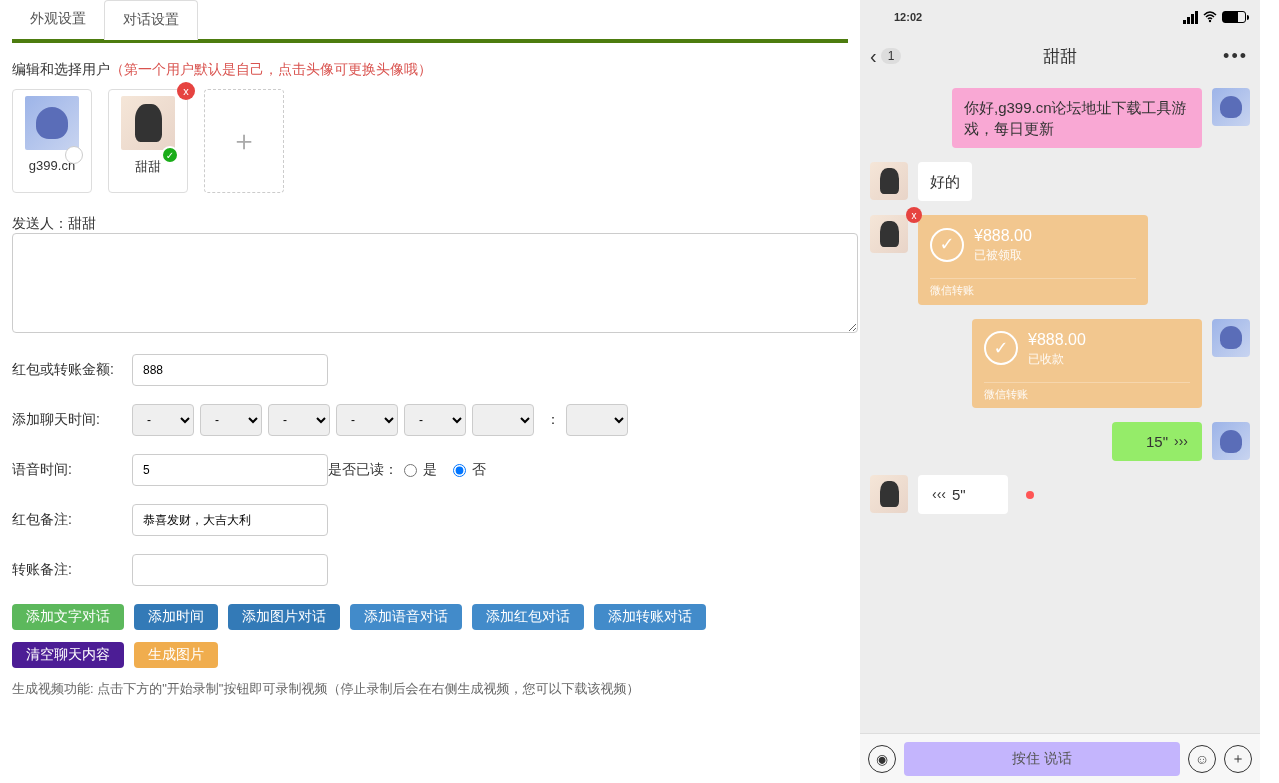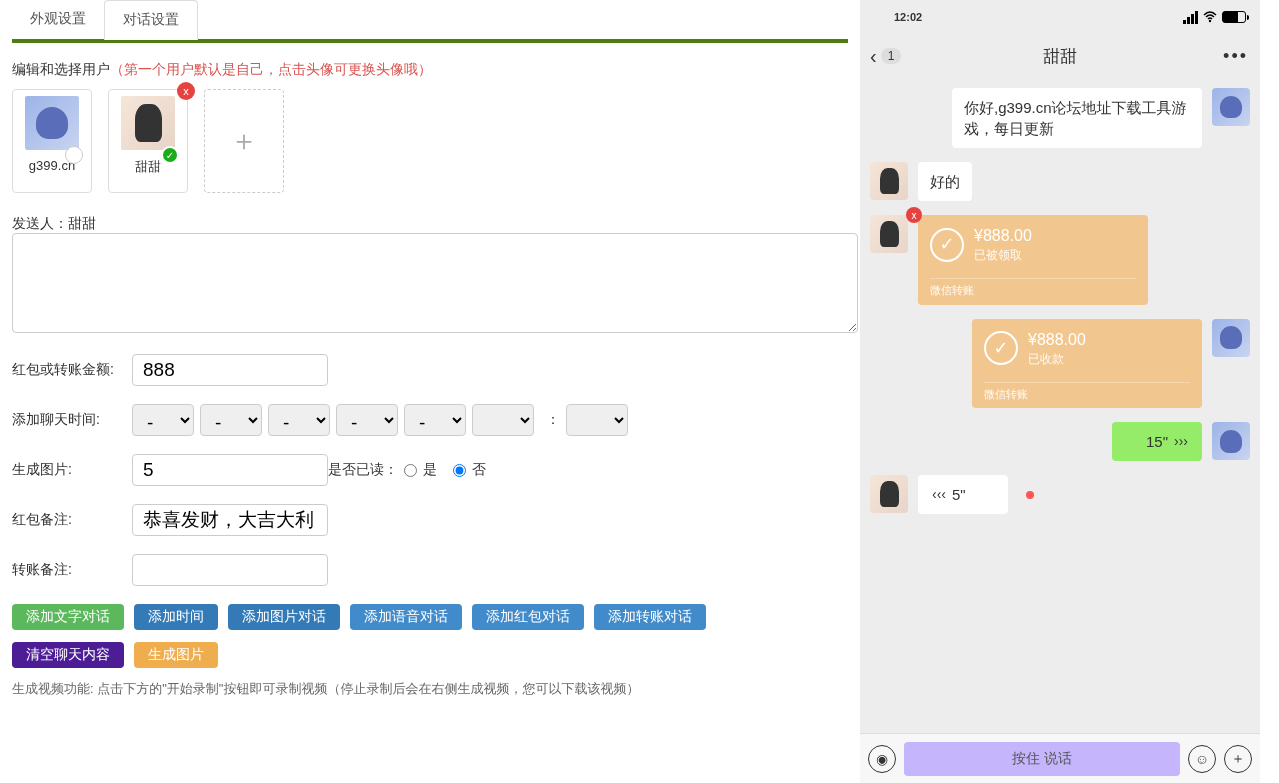--- a/index.html
+++ b/index.html
@@ -21,21 +21,21 @@
 .user-item .uname { margin-top: 8px; font-size: 13px; color: #333; }
 .user-item .dot { position: absolute; width: 18px; height: 18px; border-radius: 50%; bottom: 28px; right: 8px; border: 2px solid #fff; }
 .user-item .dot.white { background: #fff; border: 1px solid #ccc; }
 .user-item .dot.green { background: #1aad19; color: #fff; font-size: 10px; display: flex; align-items: center; justify-content: center; }
 .user-item .del { position: absolute; top: -8px; right: -8px; width: 18px; height: 18px; background: #e64340; color: #fff; border-radius: 50%; font-size: 11px; display: flex; align-items: center; justify-content: center; }
 .user-add { width: 80px; height: 104px; border: 1px dashed #ccc; border-radius: 4px; display: flex; align-items: center; justify-content: center; font-size: 28px; color: #aaa; cursor: pointer; }
 
 
 .form-row { display: flex; align-items: center; margin-bottom: 18px; }
 .form-row .label { width: 120px; color: #333; }
-.form-row input[type="text"], .form-row select { border: 1px solid #ccc; border-radius: 4px; padding: 6px 10px; height: 32px; font-size: 19px; }
+.form-row input[type="text"], .form-row select { border: 1px solid #ccc; border-radius: 4px; padding: 6px 10px; height: 32px; font-size: 12px; }
 .form-row input[type="text"] { width: 196px; }
 .form-row select { width: 62px; margin-right: 6px; }
 textarea.msg-input { width: 846px; height: 100px; border: 1px solid #ccc; border-radius: 4px; padding: 8px; resize: both; margin-bottom: 18px; }
 .time-sep { margin: 0 6px; }
 .radio-group { display: flex; align-items: center; gap: 6px; }
 .radio-group label { margin-right: 10px; }
 
 
 .btn-row { display: flex; gap: 10px; margin-bottom: 12px; flex-wrap: wrap; }
 .btn { padding: 4px 14px; border: none; border-radius: 4px; color: #fff; cursor: pointer; font-size: 14px; }
@@ -54,21 +54,21 @@
 .nav-back { font-size: 20px; color: #333; margin-right: 4px; }
 .nav-badge { background: #ddd; border-radius: 10px; padding: 1px 7px; font-size: 12px; }
 .nav-title { position: absolute; left: 0; right: 0; text-align: center; font-size: 17px; font-weight: 500; }
 .nav-more { position: absolute; right: 12px; font-size: 18px; letter-spacing: 2px; }
 
 .chat-body { padding: 10px 10px 60px 10px; overflow-y: auto; height: calc(100% - 78px - 50px); }
 .msg { display: flex; margin-bottom: 14px; align-items: flex-start; }
 .msg.right { flex-direction: row-reverse; }
 .msg .mav { width: 38px; height: 38px; border-radius: 4px; flex-shrink: 0; }
 .msg .bubble { max-width: 250px; padding: 9px 12px; border-radius: 4px; margin: 0 10px; position: relative; font-size: 15px; line-height: 1.4; }
-.msg.right .bubble.text { background: #ffffff; }
+.msg.right .bubble.text { background: #f9a8d4; }
 .msg.left .bubble.text { background: #fff; }
 .bubble.transfer { background: #f2c78f; color: #fff; width: 230px; padding: 10px 12px 6px 12px; }
 .transfer .tr-top { display: flex; align-items: center; gap: 10px; margin-bottom: 14px; }
 .transfer .tr-check { width: 34px; height: 34px; border: 2px solid #fff; border-radius: 50%; display: flex; align-items: center; justify-content: center; font-size: 18px; }
 .transfer .tr-amount { font-size: 16px; font-weight: 500; }
 .transfer .tr-status { font-size: 12px; opacity: 0.9; }
 .transfer .tr-footer { font-size: 11px; opacity: 0.9; border-top: 1px solid rgba(255,255,255,0.3); padding-top: 4px; }
 .bubble.voice { background: #95ec69; display: flex; align-items: center; gap: 6px; padding: 9px 14px; min-width: 90px; justify-content: flex-end; }
 .msg.left .bubble.voice { background: #fff; justify-content: flex-start; }
 .voice-icon { font-size: 14px; }
@@ -141,21 +141,21 @@
     <select><option>-</option></select>
     <select><option>-</option></select>
     <select><option>-</option></select>
     <select><option>-</option></select>
     <select><option></option></select>
     <span class="time-sep">：</span>
     <select><option></option></select>
   </div>
 
   <div class="form-row">
-    <div class="label">生成图片:</div>
+    <div class="label">语音时间:</div>
     <input type="text" value="5" style="">
     <div class="radio-group">
       <span>是否已读：</span>
       <input type="radio" name="read" style="">
         <label>是</label>
       <input type="radio" name="read" checked="" style="">
         <label>否</label>
     </div>
   </div>
 

